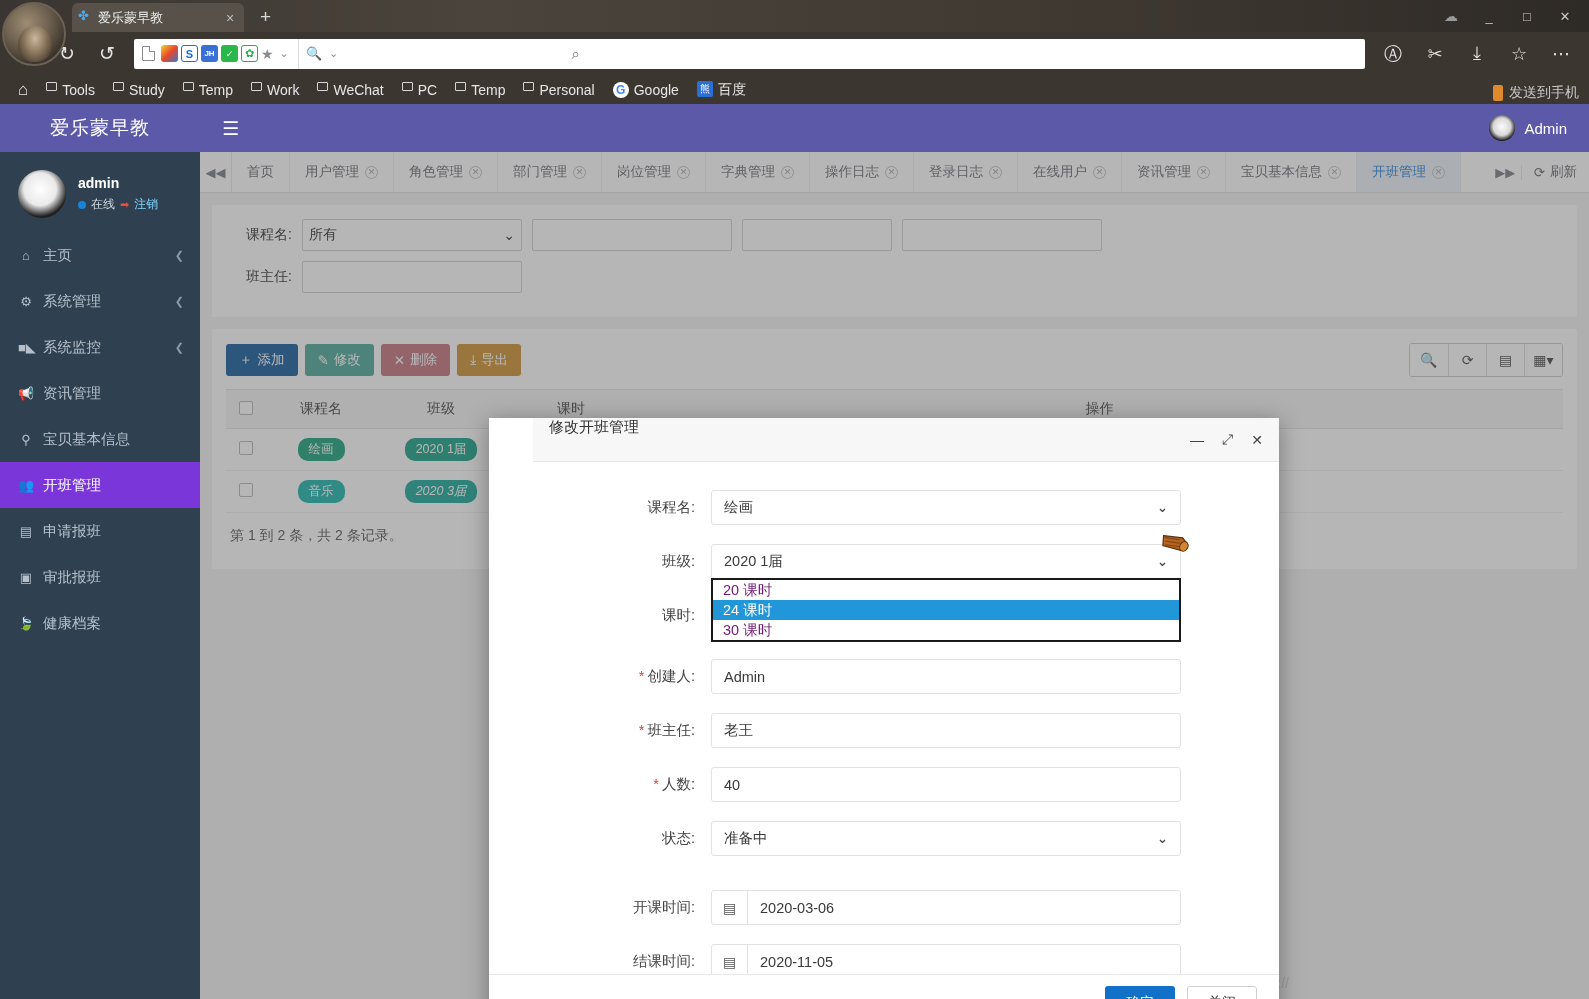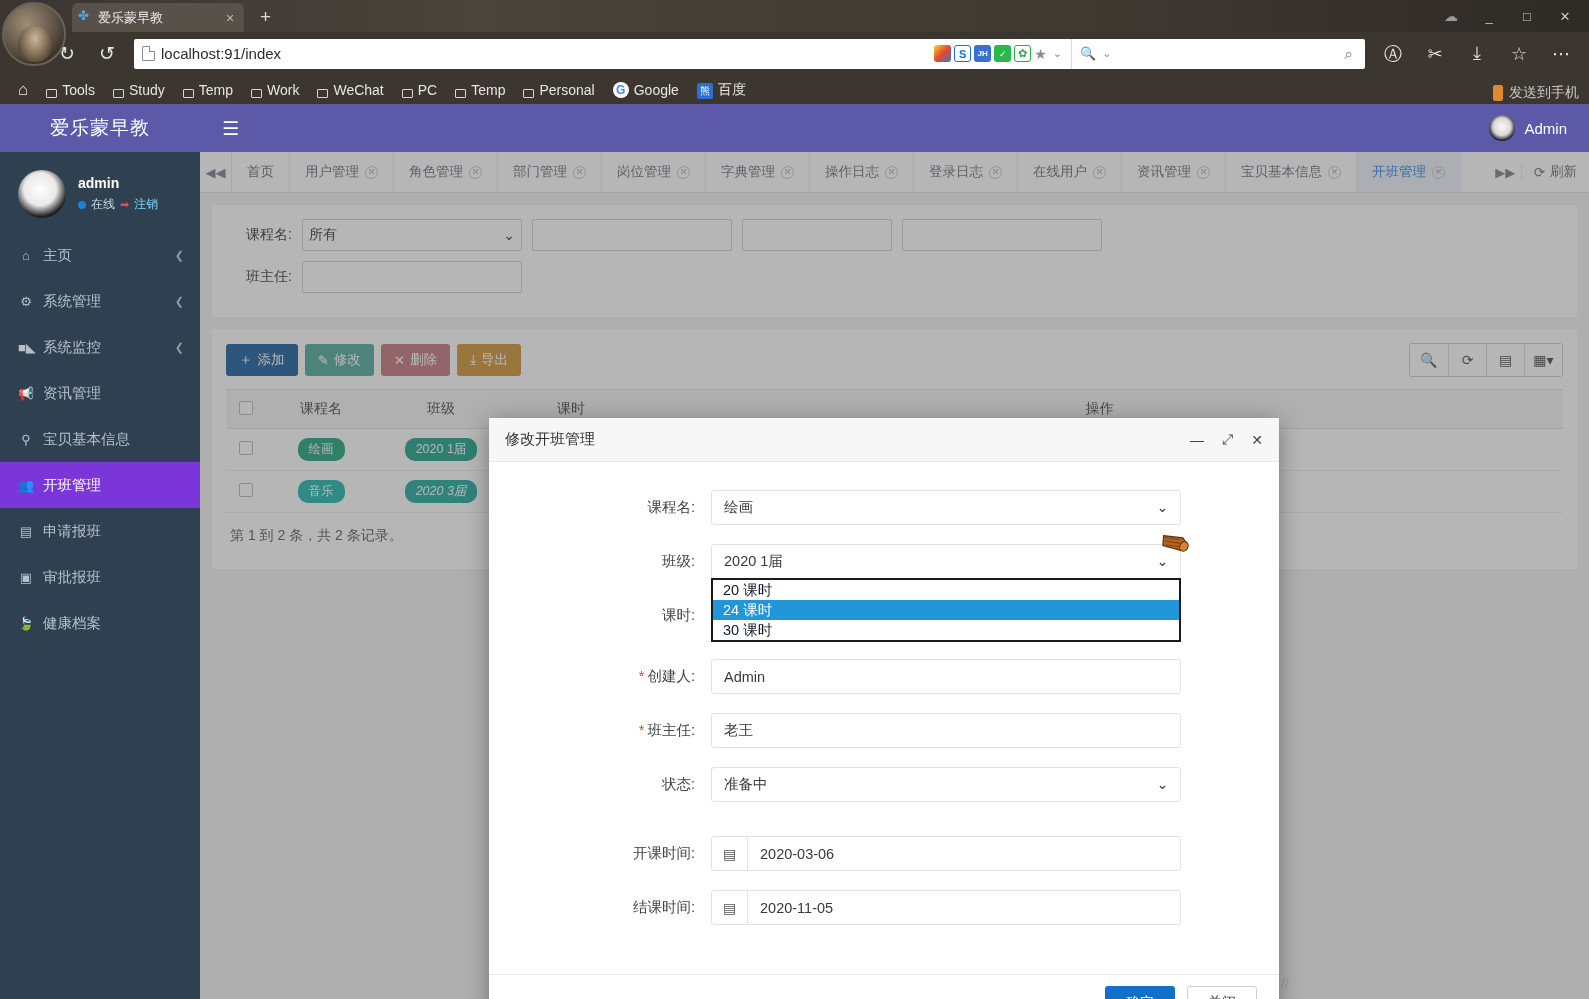--- a/index.html
+++ b/index.html
@@ -84,21 +84,21 @@
     display:flex;align-items:center;justify-content:space-between;padding:0 8px;
   }
   .sb-left{display:flex;align-items:center;gap:3px;color:#9b9b9b;font-size:13px;}
   .tb-icon { width: 40px; height: 34px; display:flex;align-items:center;justify-content:center;
     color:#e2e2e2; font-size:18px; cursor:pointer;}
 
   .bookmarks {
     height: 29px; background: #3c3630; display:flex; align-items:center;
     padding: 0 10px; gap: 2px; position: relative;
   }
-  .bm { display:flex; align-items:flex-end; gap:5px; padding: 2px 8px; color:#e6e6e6; font-size:14px; cursor:pointer;}
+  .bm { display:flex; align-items:flex-start; gap:5px; padding: 2px 8px; color:#e6e6e6; font-size:14px; cursor:pointer;}
   .bm-folder { width:11px;height:9px;border:1.3px solid #d6d6d6;border-radius:1px; }
   .bm-home{font-size:17px;color:#e6e6e6;padding:0 8px;cursor:pointer;}
   .bm-g{width:16px;height:16px;border-radius:50%;background:#fff;color:#4285f4;font-size:12px;font-weight:bold;
      display:flex;align-items:center;justify-content:center;}
   .bm-baidu{width:16px;height:16px;border-radius:2px;background:#2b6fd4;color:#fff;font-size:10px;
      display:flex;align-items:center;justify-content:center;}
   .send-phone { position:absolute; right:10px; display:flex;align-items:center;gap:6px;
      color:#c9c9c9;font-size:14px; cursor:pointer;margin-top:6px;}
   .phone-ico{width:10px;height:16px;background:#e08a2e;border-radius:2px;}
 
@@ -196,40 +196,40 @@
   
   .dimmer{position:absolute;left:200px;top:48px;width:1389px;height:847px;background:rgba(80,80,80,.42);z-index:50;}
 
   
   .modal {
     position:absolute; left:489px; top:314px; width:790px; height:613px;
     background:#fff; z-index:60; box-shadow:0 4px 22px rgba(0,0,0,.35);
     display:flex; flex-direction:column;
   }
   .modal-head{height:44px;background:#f7f7f7;border-bottom:1px solid #e8e8e8;
-     display:flex;align-items:center;padding:0 16px;}
+     display:flex;padding:0 16px;margin-left:44px;}
   .modal-title{font-size:15px;color:#333;}
   .modal-head-ctrls{margin-left:auto;display:flex;align-items:center;gap:18px;color:#444;}
   .mh-btn{cursor:pointer;font-size:14px;display:flex;align-items:center;}
   .modal-body{flex:1;padding:28px 0 0 0;overflow:hidden;position:relative;}
   .frow{display:flex;align-items:center;margin-bottom:19px;}
   .flabel{width:222px;text-align:right;padding-right:16px;font-size:14.5px;color:#444;}
   .req{color:#e34234;margin-right:3px;}
   .fctl{width:470px;height:35px;border:1px solid #e2e2e2;border-radius:3px;background:#fff;
      display:flex;align-items:center;padding:0 12px;font-size:14.5px;color:#3a3a3a;}
   .fctl.select{justify-content:space-between;}
   .chev{color:#444;font-size:13px;font-weight:bold;}
   .fctl.date{padding:0;}
   .date-ico{width:36px;height:33px;display:flex;align-items:center;justify-content:center;
      border-right:1px solid #e2e2e2;color:#555;font-size:14px;}
   .date-val{padding-left:12px;text-align:right;}
   
   .dd-wrap{position:relative;width:470px;}
   .dd-list{position:absolute;left:0;top:-20px;width:470px;border:2px solid #1a1a1a;background:#fff;z-index:70;}
-  .dd-opt{height:20px;line-height:20px;padding:0 10px;font-size:14.5px;color:#0f172a;cursor:pointer;}
+  .dd-opt{height:20px;line-height:20px;padding:0 10px;font-size:14.5px;color:#701a75;cursor:pointer;}
   .dd-opt.sel{background:#2196d8;color:#fff;}
   .modal-foot{height:57px;border-top:1px solid #e9e9e9;background:#fff;
      display:flex;align-items:center;justify-content:flex-end;gap:12px;padding-right:22px;}
   .mbtn{height:34px;padding:0 20px;border-radius:3px;font-size:14px;cursor:pointer;border:1px solid transparent;}
   .mbtn-ok{background:#1171c9;color:#fff;}
   .mbtn-cancel{background:#fff;color:#444;border:1px solid #d0d0d0;}
 
   .cursor-hand{position:absolute;left:1155px;top:418px;width:42px;height:36px;z-index:90;pointer-events:none;}
 </style>
 </head>
@@ -252,21 +252,20 @@
       <div class="win-btn">✕</div>
     </div>
   </div>
 
   <div class="chrome-toolbar">
     <div class="nav-btn">❮</div>
     <div class="nav-btn">↻</div>
     <div class="nav-btn">↺</div>
     <div class="urlbar">
       <span class="url-doc-icon"></span>
-      <span class="url-text">localhost:91/index</span>
       <span class="url-ext">
         <span class="ext-ico ext-1"></span>
         <span class="ext-ico ext-2">S</span>
         <span class="ext-ico ext-3">JH</span>
         <span class="ext-ico ext-4">✓</span>
         <span class="ext-ico ext-5">✿</span>
         <span class="ext-star">★</span>
         <span class="ext-chev">⌄</span>
       </span>
       <div class="searchbox">
@@ -614,20 +613,26 @@
           </div>
         </div>
 
         <div class="frow">
           <span class="flabel"><span class="req">*</span><span>班主任:</span></span>
           <div class="fctl">
             <span>老王</span>
           </div>
         </div>
 
+        <div class="frow">
+          <span class="flabel"><span class="req">*</span><span>人数:</span></span>
+          <div class="fctl">
+            <span>40</span>
+          </div>
+        </div>
 
         <div class="frow" style="margin-bottom:34px;">
           <span class="flabel">状态:</span>
           <div class="fctl select">
             <span>准备中</span>
             <span class="chev">⌄</span>
           </div>
         </div>
 
         <div class="frow">

